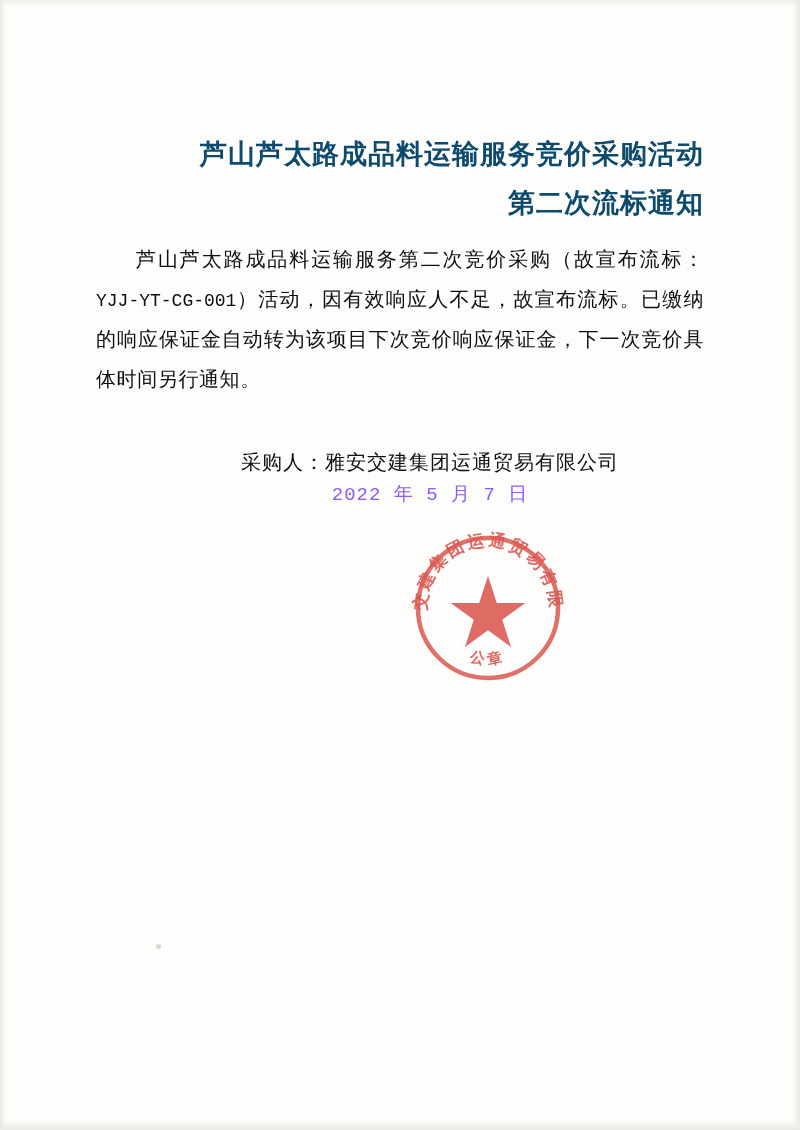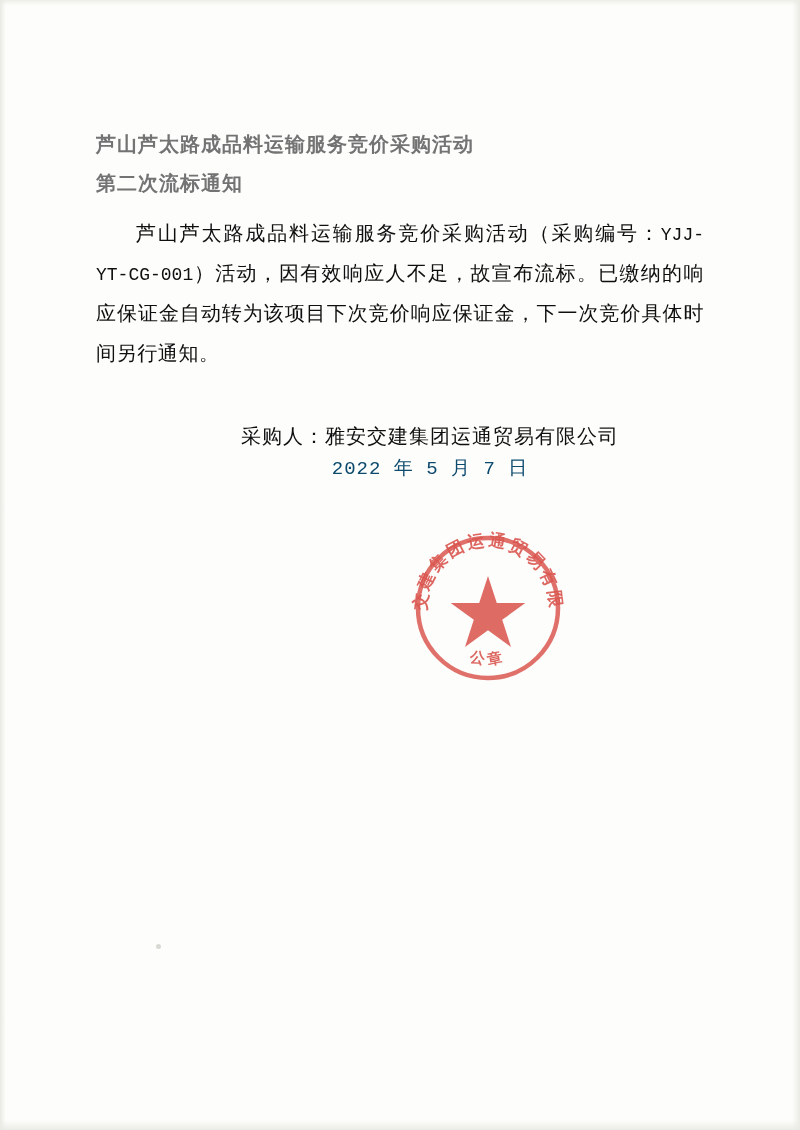--- a/index.html
+++ b/index.html
@@ -53,27 +53,27 @@
   }
 
   .content {
     position: absolute;
     left: 96px;
     right: 96px;
     top: 118px;
   }
 
   .doc-title {
-    text-align: left;
+    text-align: right;
     font-family: "DejaVu Serif", "Liberation Serif", serif;
     font-weight: bold;
-    font-size: 20px;
+    font-size: 27px;
     letter-spacing: 1px;
     line-height: 1.35;
-    color: #737373;
+    color: #0c4a6e;
   }
   .doc-title .line2 {
     display: block;
     margin-top: 12px;
   }
 
   .salutation {
     margin-top: 74px;
     font-size: 20px;
     letter-spacing: 1px;
@@ -104,21 +104,21 @@
   }
   .sig-line {
     font-size: 20px;
     letter-spacing: 1px;
     color: #0f0f0f;
     line-height: 1.9;
   }
   .sig-date {
     font-size: 20px;
     letter-spacing: 1px;
-    color: #0c4a6e;
+    color: #8b5cf6;
   }
   .sig-date .num {
     font-family: "Liberation Mono", "DejaVu Sans Mono", monospace;
     font-size: 19px;
   }
 
   
   .seal {
     position: absolute;
     left: 404px;
@@ -150,21 +150,21 @@
   <div class="paper-edge-bottom"></div>
 
   <div class="content">
 
     <h1 class="doc-title">
       <span>芦山芦太路成品料运输服务竞价采购活动</span>
       <span class="line2">第二次流标通知</span>
     </h1>
 
 
-    <p class="body-para"><span>芦山芦太路成品料运输服务竞价采购活动（采购编号：</span><span class="mono">YJJ-YT-CG-001</span><span>）活动，因有效响应人不足，故宣布流标。已缴纳的响应保证金自动转为该项目下次竞价响应保证金，下一次竞价具体时间另行通知。</span></p>
+    <p class="body-para"><span>芦山芦太路成品料运输服务第二次竞价采购（故宣布流标：</span><span class="mono">YJJ-YT-CG-001</span><span>）活动，因有效响应人不足，故宣布流标。已缴纳的响应保证金自动转为该项目下次竞价响应保证金，下一次竞价具体时间另行通知。</span></p>
 
     <div class="signature-block">
       <div class="sig-line"><span>采购人：</span><span>雅安交建集团运通贸易有限公司</span></div>
       <div class="sig-date"><span class="num">2022 年 5 月 7 日</span></div>
     </div>
 
   </div>
 
   <div class="seal">
     <svg width="168" height="168" viewBox="0 0 168 168" xmlns="http://www.w3.org/2000/svg">

